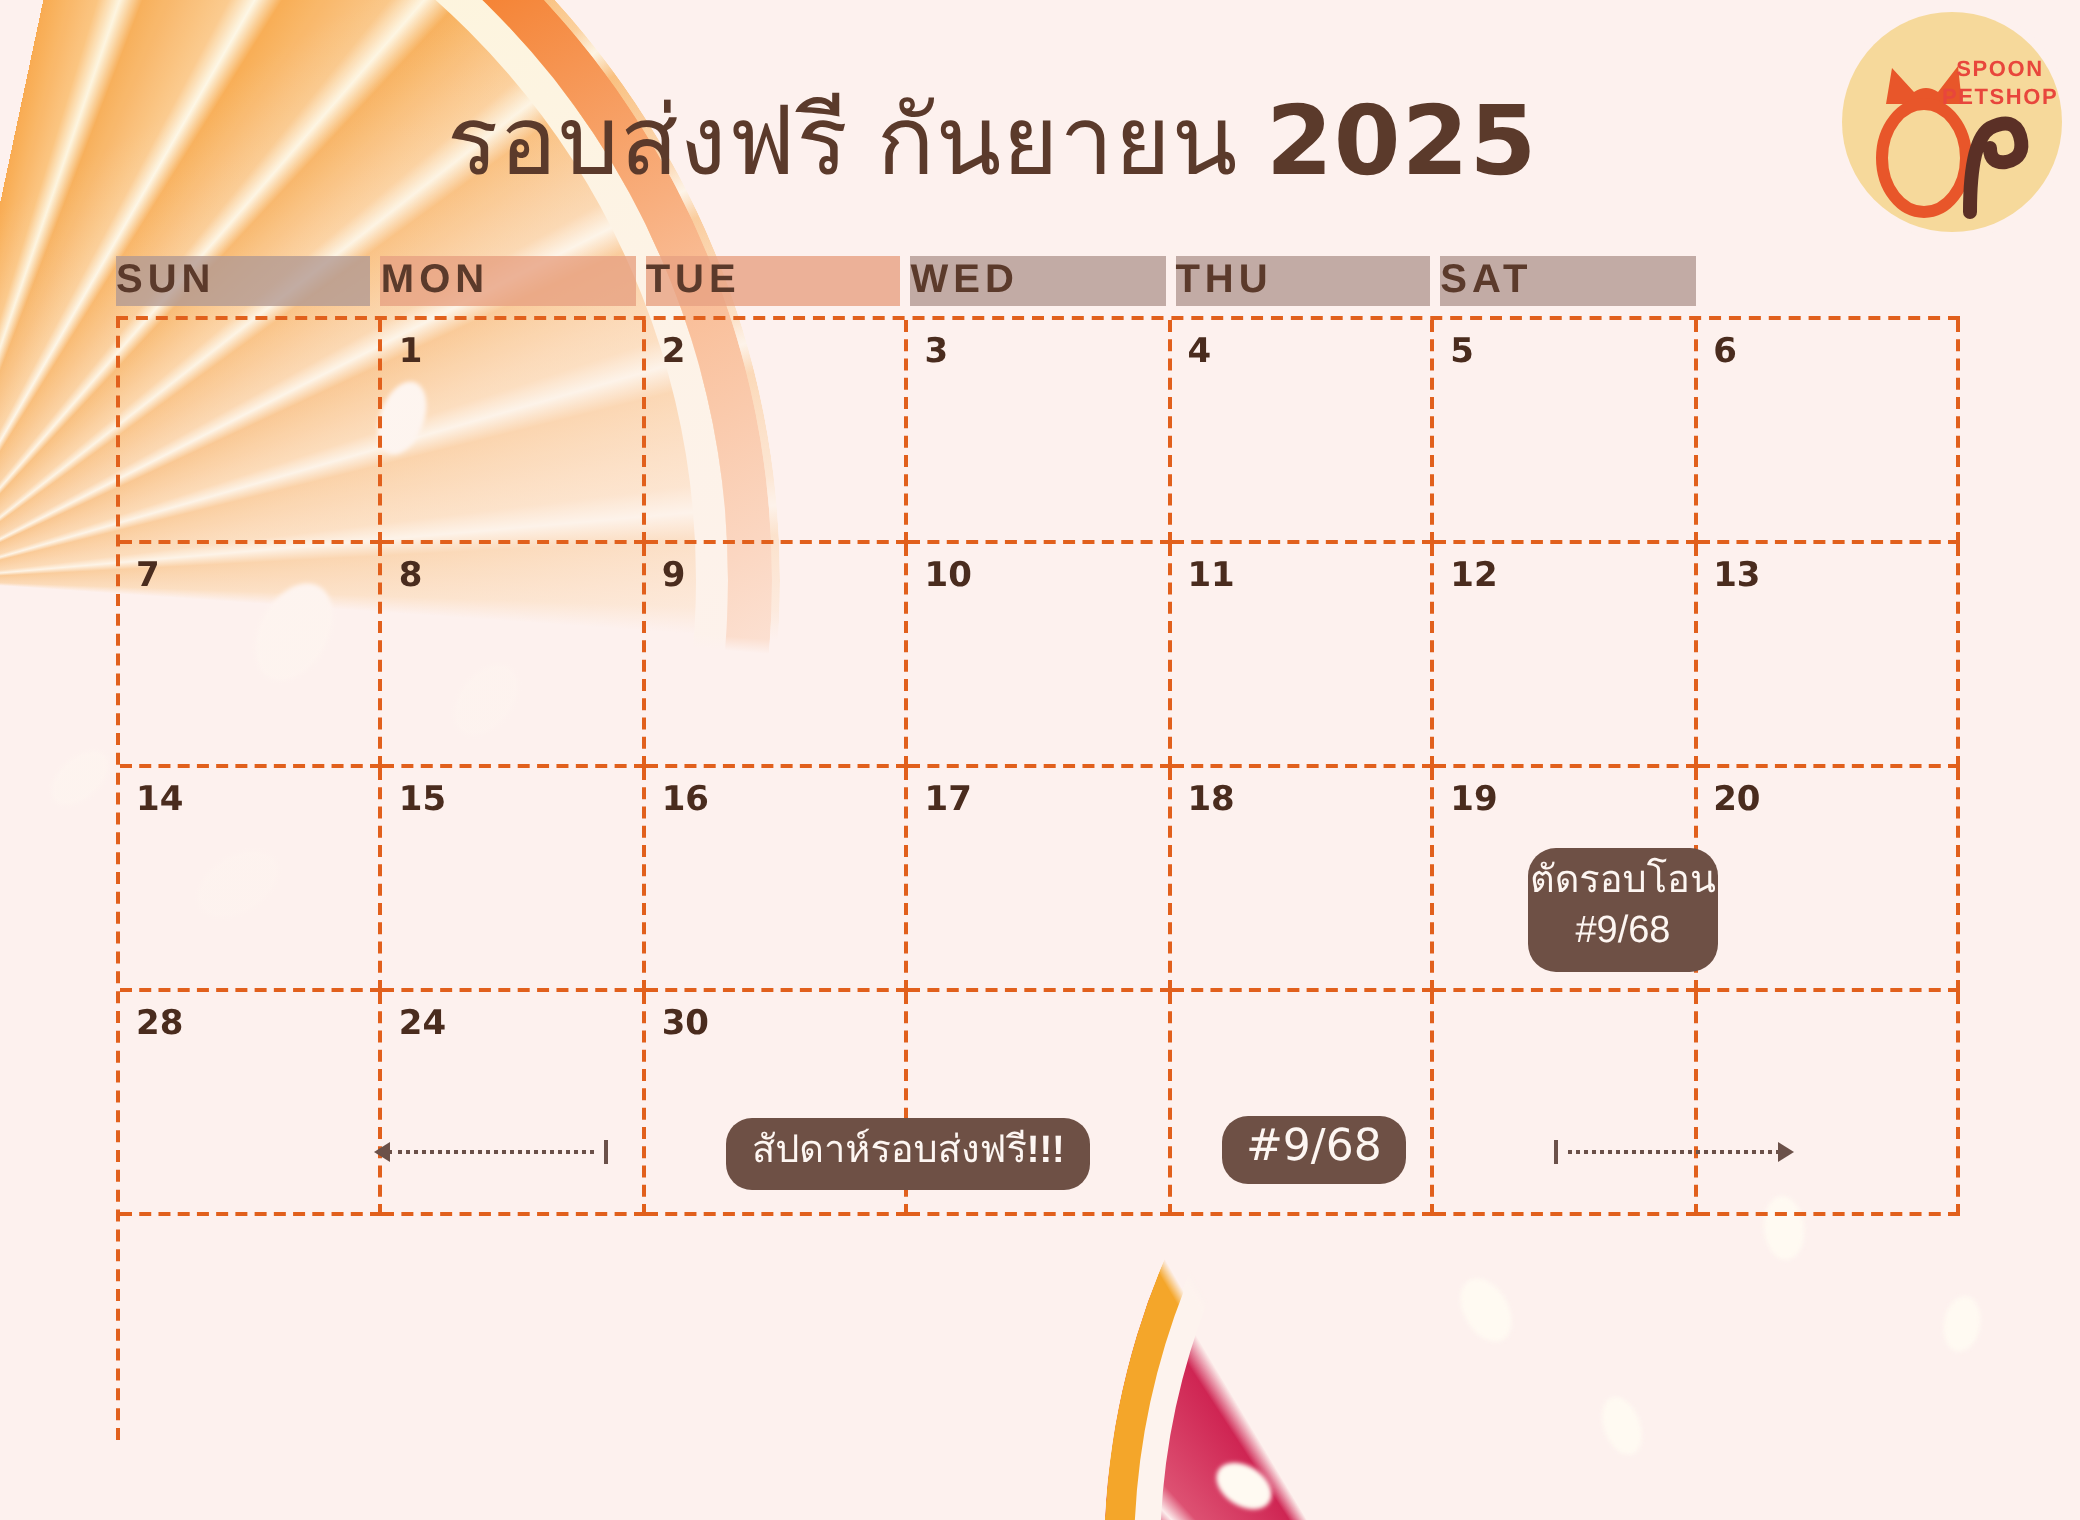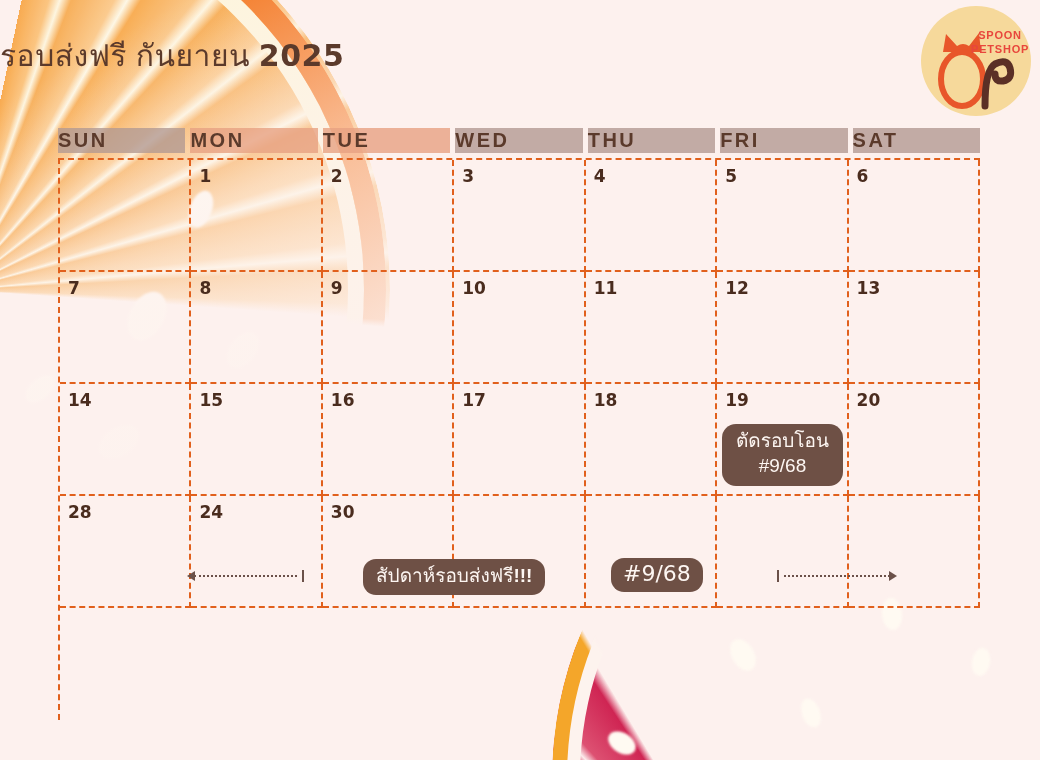--- a/index.html
+++ b/index.html
@@ -109,22 +109,22 @@
     background: radial-gradient(circle at 30% 72%, rgba(253,230,222,0) 60%, rgba(253,241,238,.45) 78%, rgba(253,241,238,0) 92%);
   }
   #grapefruit-fade {
     left: 520px; top: 380px; width: 560px; height: 200px;
     background: linear-gradient(180deg, rgba(253,241,238,.92) 0%, rgba(253,241,238,.45) 55%, rgba(253,241,238,0) 100%);
   }
 
   
   #title {
     position: absolute; left: 0; top: 32px; width: 992px;
-    text-align: left;
-    font-size: 30px; font-weight: 400; color: #5b3a2b;
+    text-align: center;
+    font-size: 48px; font-weight: 400; color: #5b3a2b;
     letter-spacing: .5px; white-space: nowrap;
   }
   #title .year { font-weight: 700; font-family: "DejaVu Sans", sans-serif; }
 
   #logo {
     position: absolute; left: 921px; top: 6px;
     width: 110px; height: 110px; border-radius: 50%;
     background: #f6d99b;
     box-shadow: 0 0 0 4px #fdf1ee;
   }
@@ -172,22 +172,22 @@
     position: absolute;
     background: #6e5045;
     color: #fdf6f2;
     border-radius: 13px;
     padding: 5px 12px 7px;
     font-size: 20px; line-height: 24px;
     text-align: center; white-space: nowrap;
     z-index: 6;
   }
   #badge-cutoff {
-    left: 722px; top: 424px;
-    padding: 4px 14px 8px;
+    left: 764px; top: 424px;
+    padding: 4px 1px 8px;
     font-size: 19px; line-height: 25px;
     border-radius: 14px;
   }
   #badge-freeweek {
     left: 363px; top: 559px;
     font-size: 19px; padding: 5px 13px 7px;
   }
   #badge-freeweek .bangs { font-weight: 700; }
   #badge-round {
     left: 611px; top: 558px;
@@ -262,21 +262,20 @@
     </div>
   </div>
 
   <div id="cal">
     <div id="weekdays">
       <div class="wd mauve">SUN</div>
       <div class="wd salmon">MON</div>
       <div class="wd salmon">TUE</div>
       <div class="wd mauve">WED</div>
       <div class="wd mauve">THU</div>
-      <div class="wd mauve">FRI</div>
       <div class="wd mauve">SAT</div>
     </div>
 
     <div id="weeks">
       <div class="week">
         <div class="day empty"></div>
         <div class="day">
             <span class="daynum">1</span>
           </div>
         <div class="day">

